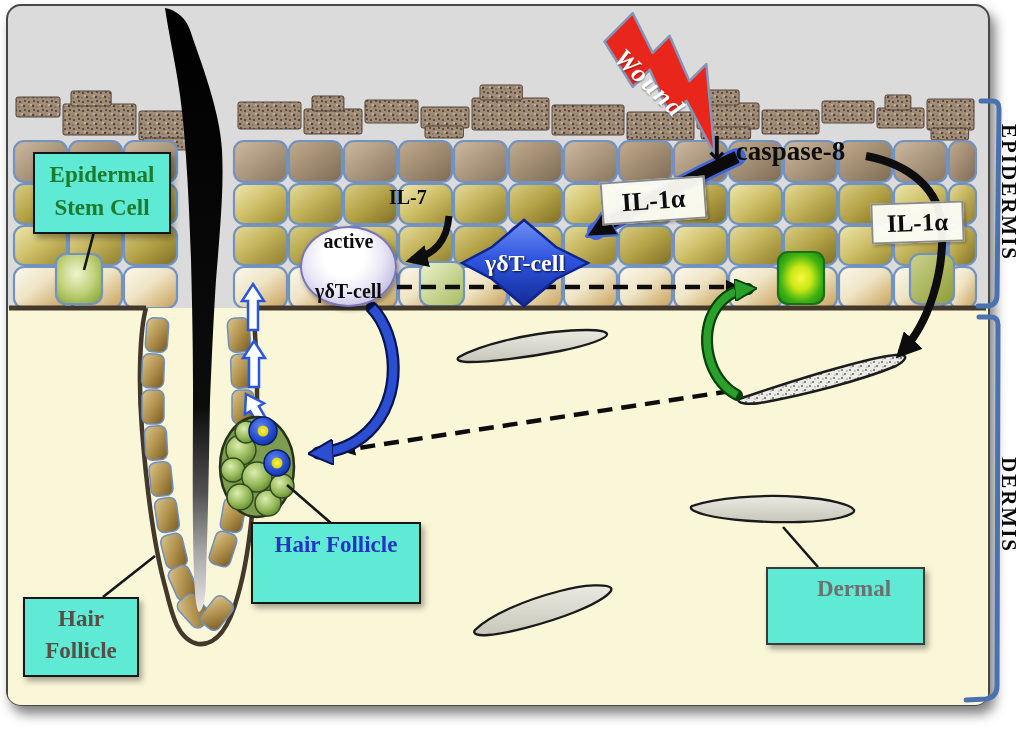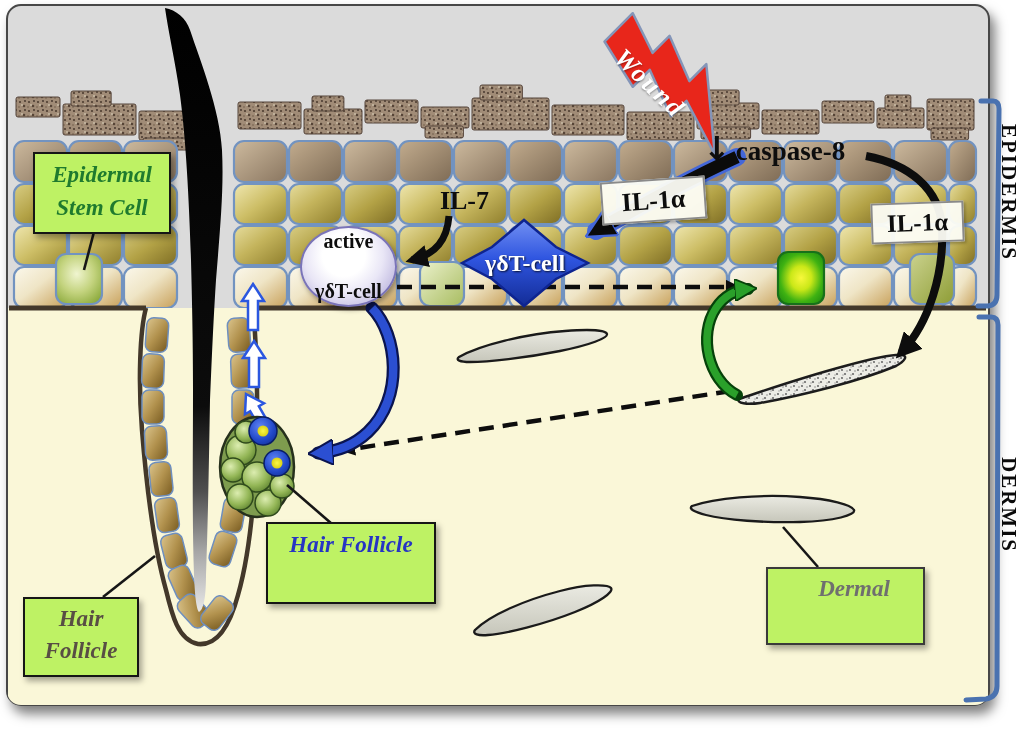--- a/index.html
+++ b/index.html
@@ -1,21 +1,21 @@
 <!DOCTYPE html>
 <html><head>
 <meta charset="utf-8">
 <style>
   html,body{margin:0;padding:0;background:#FFFFFF;}
   .stage{position:relative;width:1024px;height:730px;overflow:hidden;
          font-family:"Liberation Serif","DejaVu Serif",serif;}
   #art{position:absolute;left:0;top:0;z-index:1;}
   .ov{position:absolute;z-index:2;}
-  .lblbox{background:#bef264;border:2.5px solid #161616;box-shadow:3px 4px 6px rgba(0,0,0,.35);
-          text-align:center;font-weight:bold;font-style:italic;}
+  .lblbox{background:#5eead4;border:2.5px solid #161616;box-shadow:3px 4px 6px rgba(0,0,0,.35);
+          text-align:center;font-weight:bold;}
   .lblbox .ln{display:block;}
   .g-text{color:#1F7A2E;}
   .b-text{color:#2634C4;}
   .br-text{color:#584E44;}
   .gy-text{color:#6F6F6F;}
   .il-box{background:rgba(253,253,246,.95);border:2px solid #8A8A8A;box-shadow:2px 2px 3px rgba(0,0,0,.25);
           display:flex;align-items:center;justify-content:center;font-weight:bold;color:#0D0D0D;}
   .plain-lbl{font-weight:bold;color:#0D0D0D;}
   .wound-t{color:#FFFFFF;font-weight:bold;font-style:italic;font-size:26px;letter-spacing:2px;
            text-align:center;transform:rotate(44deg);text-shadow:1px 1px 2px rgba(0,0,0,.35);}
@@ -345,35 +345,35 @@
 <div class="ov wound-t" style="left:583px;top:68px;width:130px;height:34px;">Wound</div>
 
 <div class="ov casp" style="left:703px;top:134px;">
   <span class="ar">↓</span>
   <span class="tx">caspase-8</span>
 </div>
 
 <div class="ov il-box" style="left:601px;top:179px;width:101px;height:39px;font-size:26px;transform:rotate(-4deg);">IL-1α</div>
 <div class="ov il-box" style="left:871px;top:202px;width:89px;height:37px;font-size:25px;transform:rotate(-2deg);">IL-1α</div>
 
-<div class="ov plain-lbl" style="left:413px;top:186px;width:76px;font-size:26px;text-align:right;">IL-7</div>
+<div class="ov plain-lbl" style="left:389px;top:186px;width:76px;font-size:20px;text-align:left;">IL-7</div>
 
 <div class="ov oval" style="left:300px;top:226px;width:93px;height:77px;">
   <span>active</span>
   <span>γδT-cell</span>
 </div>
 
 <div class="ov dia-t" style="left:455px;top:250px;width:140px;">γδT-cell</div>
 
 <div class="ov lblbox g-text" style="left:33px;top:152px;width:134px;height:74px;font-size:23px;line-height:33px;padding-top:4px;">
   <span class="ln">Epidermal</span>
   <span class="ln">Stem Cell</span>
 </div>
 
-<div class="ov lblbox b-text" style="left:266px;top:522px;width:166px;height:74px;font-size:23px;line-height:33px;padding-top:4px;">
+<div class="ov lblbox b-text" style="left:251px;top:522px;width:166px;height:74px;font-size:23px;line-height:33px;padding-top:4px;">
   <span class="ln">Hair Follicle</span>
 </div>
 
 <div class="ov lblbox br-text" style="left:23px;top:597px;width:112px;height:72px;font-size:23px;line-height:32px;padding-top:4px;">
   <span class="ln">Hair</span>
   <span class="ln">Follicle</span>
 </div>
 
 <div class="ov lblbox gy-text" style="left:766px;top:567px;width:138px;height:70px;font-size:23px;line-height:31px;padding-top:4px;border-color:#3A3A3A;padding-left:17px;">
   <span class="ln">Dermal</span>

